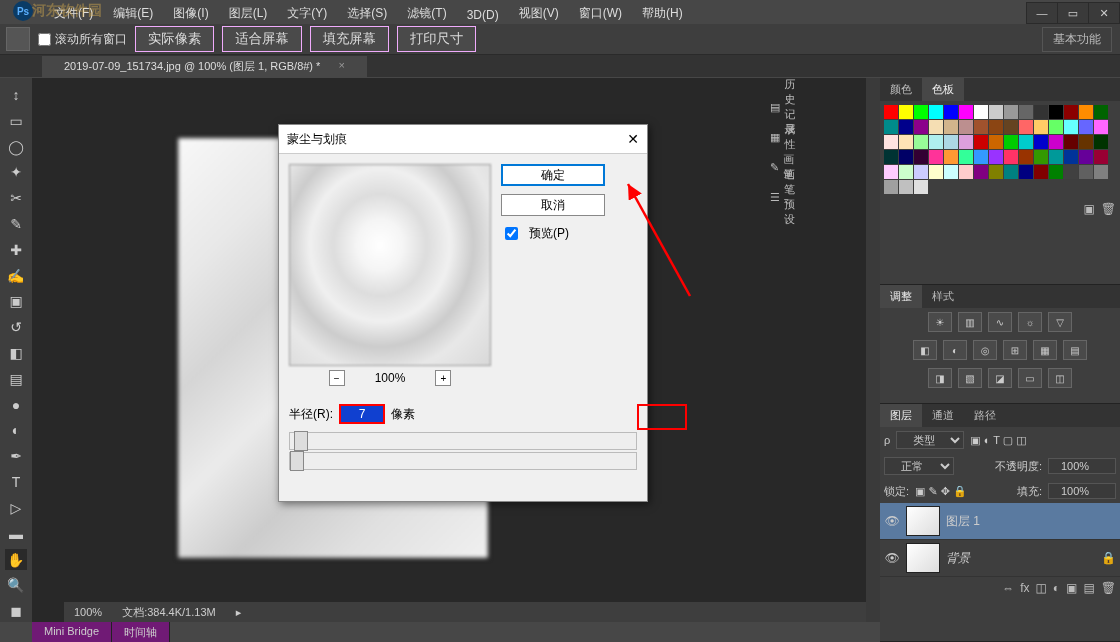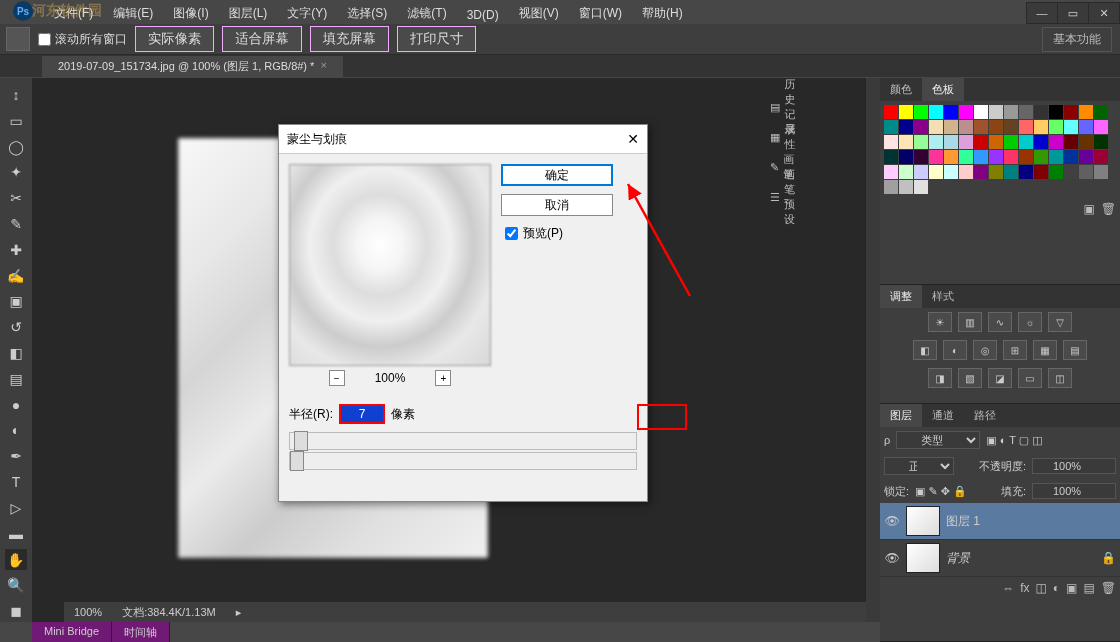--- a/index.html
+++ b/index.html
@@ -9,21 +9,21 @@
 .winbtns{margin-left:auto;display:flex;gap:0}
 .winbtn{width:30px;height:20px;background:#3a3a3a;color:#ccc;display:flex;align-items:center;justify-content:center;border:1px solid #2a2a2a;font-size:11px}
 .winbtn.mid{border-left:none;border-right:none}
 .optbar{height:30px;background:#3e3e3e;display:flex;align-items:center;padding-left:6px;gap:8px;border-bottom:1px solid #2a2a2a}
 .opt-icon{width:22px;height:22px;background:#555;border:1px solid #666}
 .opt-chk{display:flex;align-items:center;gap:4px;color:#ddd}
 .opt-chk input{margin:0}
 .opt-btn{background:#4a4a4a;border:1px solid #f0abfc;color:#ddd;padding:3px 12px;cursor:default}
 .opt-link{margin-left:auto;margin-right:8px;color:#bbb;padding:3px 10px;border:1px solid #555}
 .tabbar{height:22px;background:#333;display:flex;align-items:center;padding-left:42px}
-.doctab{background:#474747;color:#ddd;padding:3px 16px;font-size:11px;display:flex;align-items:flex-start;gap:6px}
+.doctab{background:#474747;color:#ddd;padding:3px 22px;font-size:11px;display:flex;align-items:flex-start;gap:18px}
 .doctab .x{color:#999}
 .main{position:absolute;top:78px;left:0;right:240px;bottom:20px;display:flex}
 .toolbar{width:32px;background:#3e3e3e;display:flex;flex-direction:column;align-items:center;padding-top:6px;gap:4px}
 .tool{width:22px;height:22px;display:flex;align-items:center;justify-content:center;color:#ccc;font-size:14px;cursor:default}
 .tool.sel{background:#2a2a2a}
 .canvaswrap{flex:1;background:#282828;position:relative;overflow:hidden}
 .canvas{position:absolute;left:146px;top:60px;width:310px;height:420px;background:linear-gradient(135deg,#f8f8f8 0%,#e8e8e8 20%,#d5d5d5 35%,#ebebeb 50%,#ccc 65%,#e0e0e0 80%,#f0f0f0 100%);filter:blur(2px);box-shadow:0 0 0 1px #000}
 .statusbar{position:absolute;left:32px;right:0;bottom:0;height:20px;background:#3e3e3e;display:flex;align-items:center;padding:0 10px;gap:20px;font-size:11px;color:#ccc}
 .btab{padding:3px 12px;background:#701a75;color:#ccc;border-right:1px solid #222;font-size:11px}
 .picon{width:34px;height:30px;display:flex;align-items:center;gap:4px;color:#bbb;font-size:11px;padding-left:4px}
@@ -31,38 +31,38 @@
 .rpanels{position:absolute;top:78px;right:0;width:240px;bottom:0;background:#3e3e3e;display:flex;flex-direction:column}
 .pnl{border-bottom:1px solid #222}
 .pnl-tabs{background:#333;display:flex;font-size:11px}
 .pnl-tab{padding:4px 10px;color:#bbb}
 .pnl-tab.act{background:#474747;color:#eee}
 .swatches{display:flex;flex-wrap:wrap;gap:1px;padding:4px}
 .sw{width:14px;height:14px}
 .adjrow{display:flex;gap:6px;padding:4px 10px;justify-content:center}
 .aicon{width:22px;height:18px;border:1px solid #666;background:#4a4a4a;font-size:10px;color:#ccc;display:flex;align-items:center;justify-content:center}
 .layer-controls{display:flex;align-items:center;gap:6px;padding:4px;font-size:11px;color:#ccc}
-.layer-controls select,.layer-controls input{background:#3a3a3a;border:1px solid #555;color:#ccc;font-size:11px;padding:1px 20px}
+.layer-controls select,.layer-controls input{background:#3a3a3a;border:1px solid #555;color:#ccc;font-size:11px;padding:1px 12px}
 .layers{overflow:auto}
 .layer{display:flex;align-items:center;height:36px;border-bottom:1px solid #333;padding:0 4px;gap:6px}
 .layer.sel{background:#5a7aa0}
 .eye{width:16px;text-align:center;color:#ccc}
 .thumb{width:32px;height:28px;background:linear-gradient(135deg,#fff,#ddd);border:1px solid #222}
 .lfoot{display:flex;gap:6px;justify-content:flex-end;padding:4px;color:#bbb}
 .lfoot span{font-size:12px}
 
 .dialog{position:absolute;left:278px;top:124px;width:368px;height:376px;background:#f0f0f0;border:1px solid #888;box-shadow:2px 2px 8px rgba(0,0,0,.5);color:#000;font-size:12px}
 .dlg-title{height:28px;background:#fff;border-bottom:1px solid #ccc;display:flex;align-items:center;padding:0 8px;justify-content:space-between}
 .x-btn{cursor:default;font-size:14px}
 .dlg-body{padding:10px;display:flex;gap:10px}
 .preview{width:200px;height:200px;border:1px solid #999;background:radial-gradient(ellipse at 45% 40%,#fff 0%,#f5f5f5 15%,#ddd 30%,#f0f0f0 45%,#ccc 60%,#e8e8e8 75%,#d8d8d8 100%);filter:blur(1px)}
 .dlg-right{display:flex;flex-direction:column;gap:8px}
-.dlg-btn{width:112px;height:22px;background:#fff;border:1px solid #888;font-size:12px}
+.dlg-btn{width:104px;height:22px;background:#fff;border:1px solid #888;font-size:12px}
 .dlg-btn.primary{border:2px solid #0078d7}
-.dlg-chk{display:flex;align-items:center;gap:2px}
+.dlg-chk{display:flex;align-items:center;gap:8px}
 .zoom-row{display:flex;align-items:center;justify-content:center;gap:30px;margin-top:4px}
 .zbtn{width:14px;height:14px;border:1px solid #888;background:#fff;display:flex;align-items:center;justify-content:center;font-size:10px}
 .param-row{display:flex;align-items:center;gap:6px;margin:8px 10px}
 .param-row input[type=text]{width:40px;border:1px solid #888;text-align:center;font-size:12px;padding:1px}
 .param-row input.highlighted-input{border:2px solid red;background:#1040d0;color:#fff}
 .slider{margin:2px 10px;height:16px;background:#eee;border:1px solid #bbb;position:relative}
 .slider .knob{position:absolute;top:-2px;width:12px;height:18px;background:#ddd;border:1px solid #888}
 .redbox{position:absolute;border:2px solid red}
 .arrow{position:absolute;pointer-events:none}
 .sb-strip{position:absolute;right:240px;top:78px;bottom:20px;width:14px;background:#3a3a3a}

